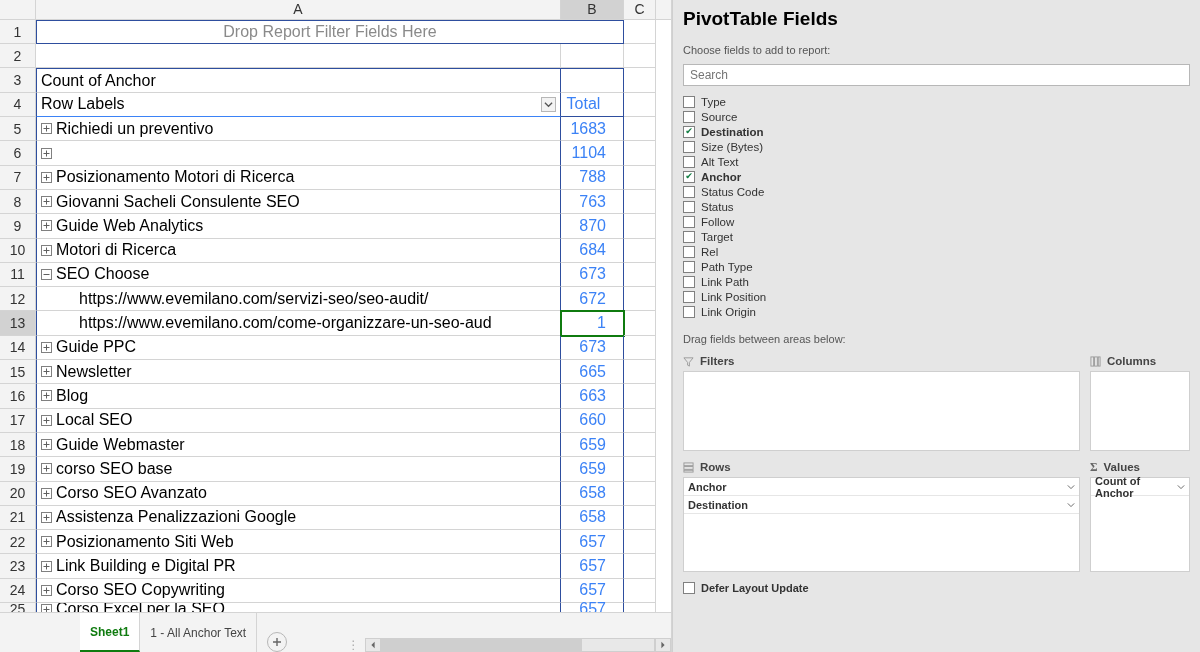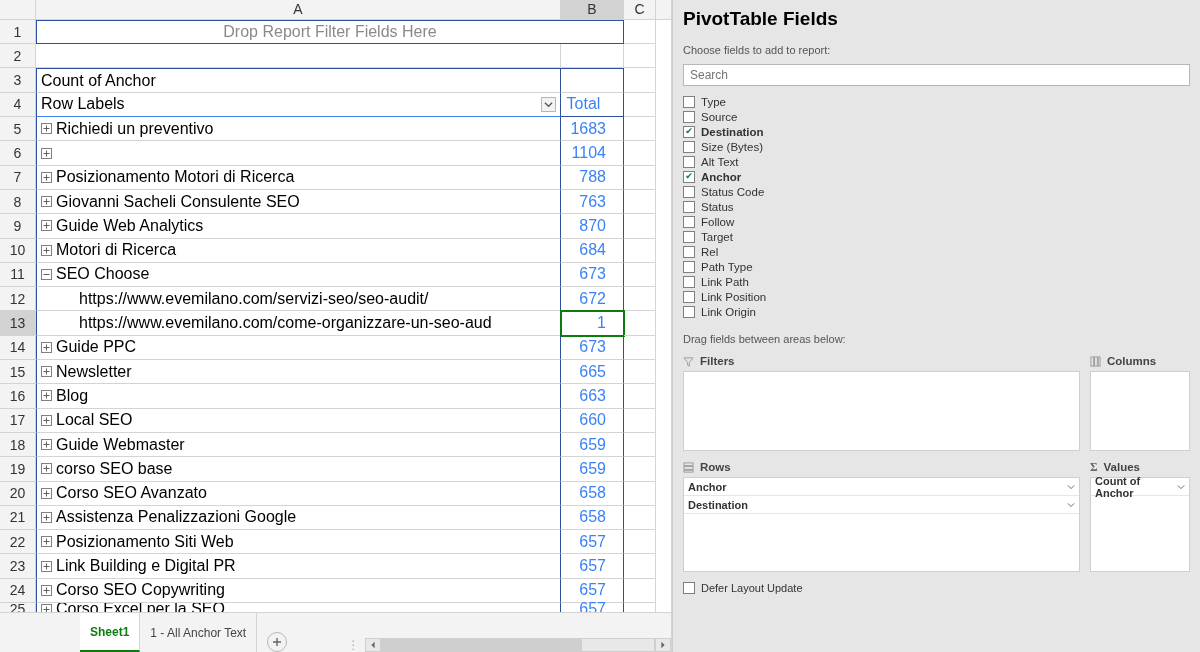--- a/index.html
+++ b/index.html
@@ -54,21 +54,21 @@
 .cb.checked::after{content:"✔";font-size:9px;color:#107c41;line-height:1;}
 .frow.checked .lbl{font-weight:700;}
 .divtxt{font-size:11px;color:#555;margin:14px 0 6px 0;}
 .areas{display:flex;gap:10px;}
 .acol{flex:1;display:flex;flex-direction:column;font-weight:bold;}
 .ahead{display:flex;align-items:center;gap:6px;font-size:11.5px;color:#444;height:20px;}
 .ahead .ico{width:11px;height:11px;opacity:.6;}
 .abox{background:#fff;border:1px solid #cfcfcf;min-height:80px;font-size:11px;color:#333;}
 .arow{display:flex;align-items:center;justify-content:space-between;height:18px;padding:0 4px;border-bottom:1px solid #e6e6e6;}
 .areas2{margin-top:6px;}
-.defer{display:flex;align-items:center;gap:6px;font-size:11px;color:#333;margin-top:10px;}
+.defer{display:flex;align-items:center;gap:6px;font-size:11px;color:#333;margin-top:10px;font-weight:bold;}
 .abox.small{min-height:95px;}
 .acolright{flex:0 0 100px;}
 
 svg{display:block;}
 
 </style>
 </head>
 <body>
 
 <div class="app">

